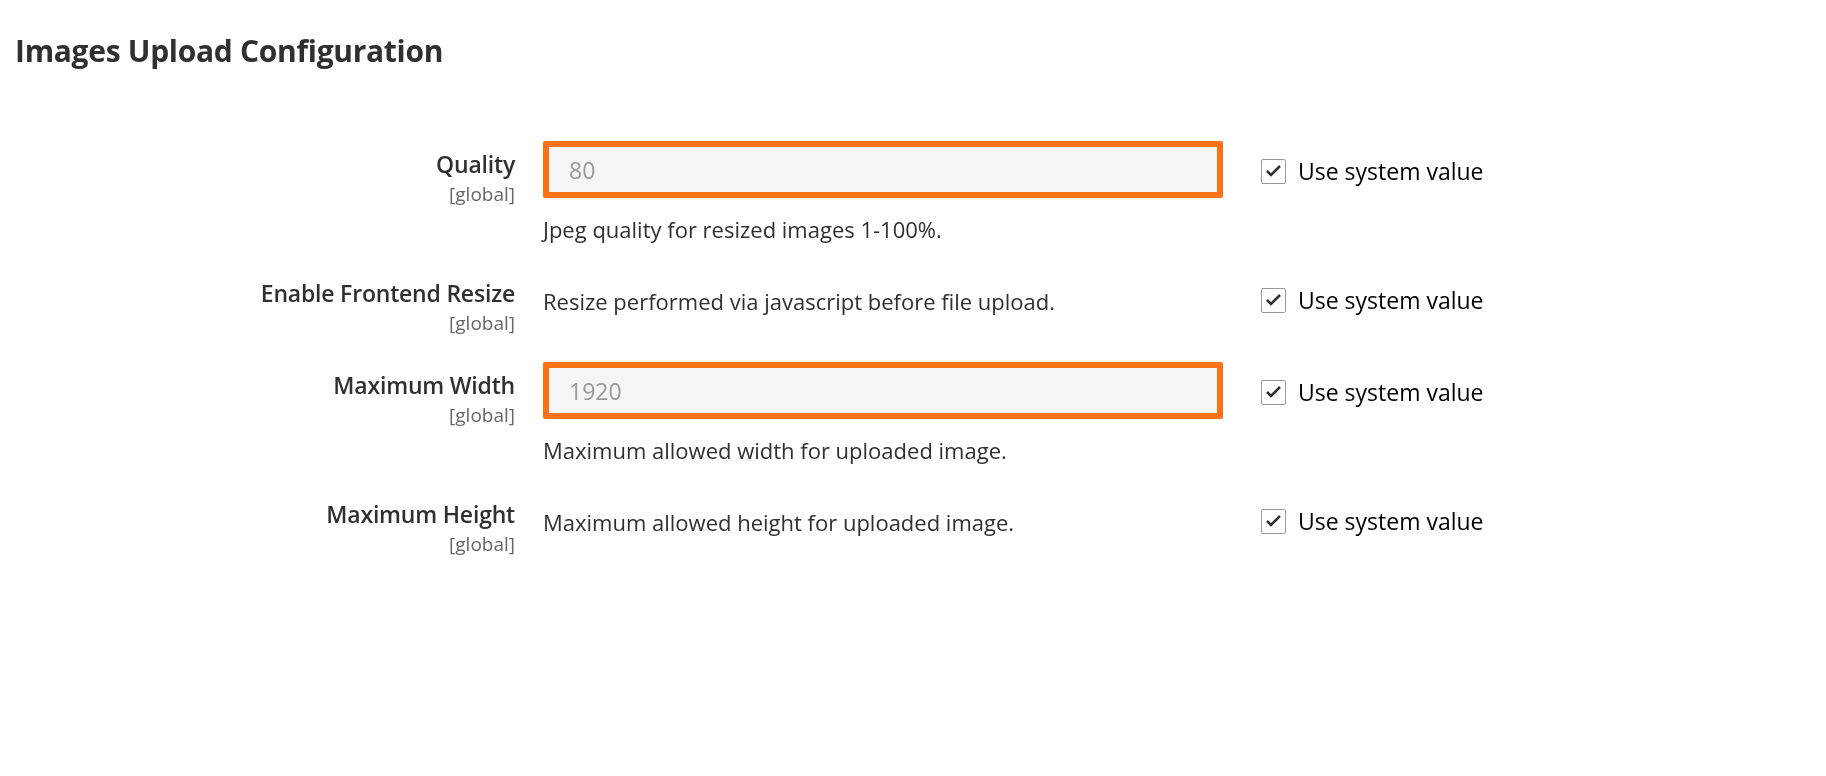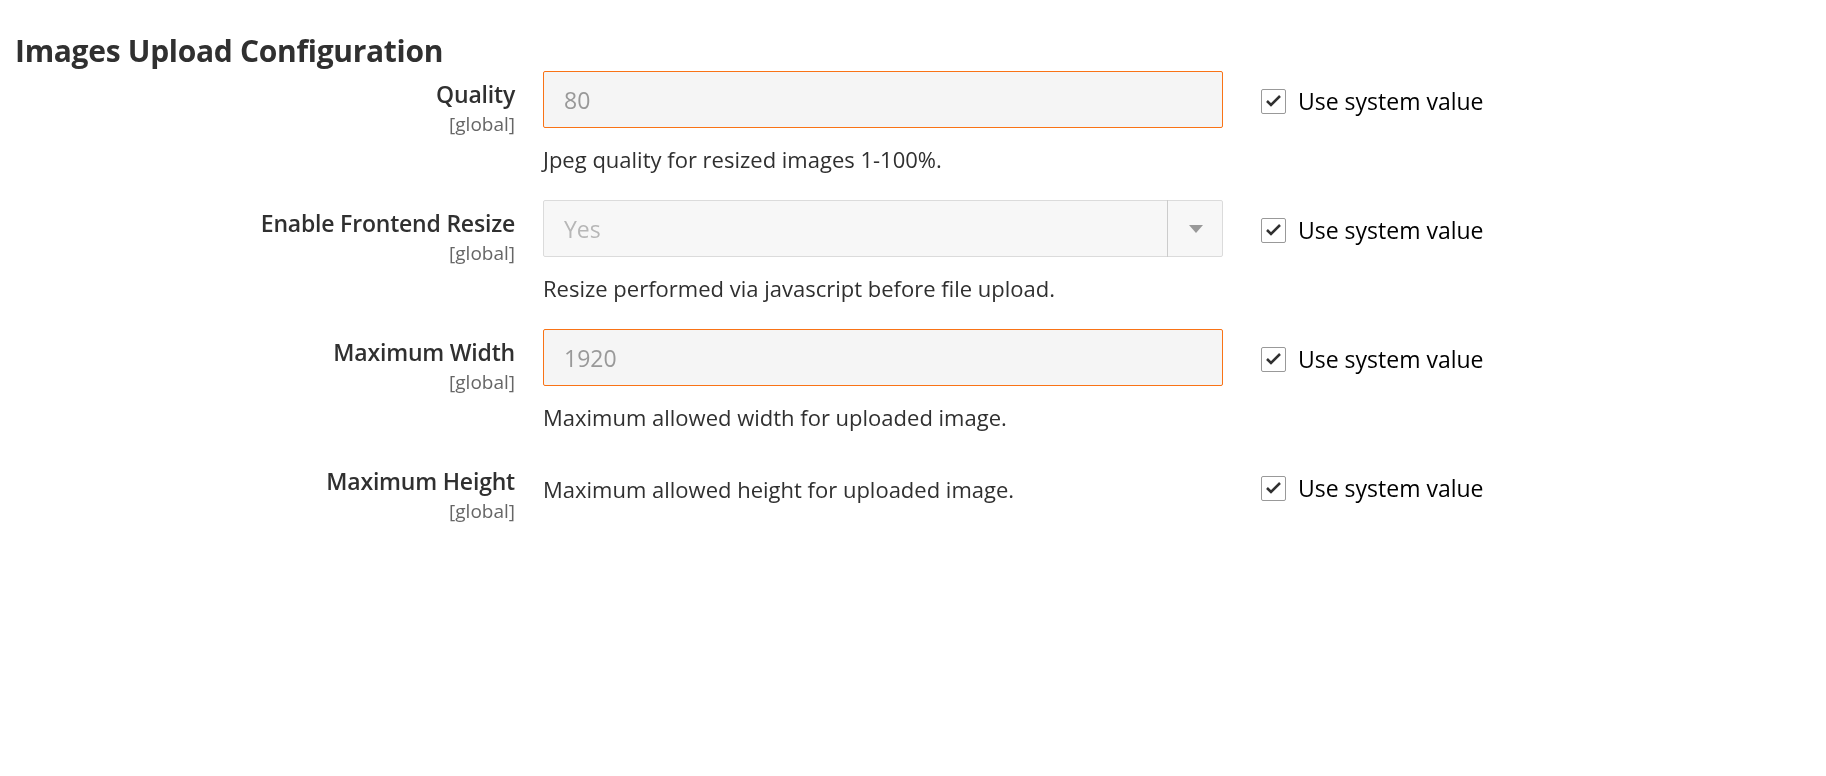--- a/index.html
+++ b/index.html
@@ -11,20 +11,21 @@
       font-family: 'Open Sans', -apple-system, BlinkMacSystemFont, 'Segoe UI', Helvetica, Arial, sans-serif;
       background: #ffffff;
       color: #303030;
       padding: 30px 15px;
       width: 1826px;
     }
     .section-title {
       font-size: 30px;
       font-weight: 700;
       color: #303030;
+      margin-bottom: 70px;
       letter-spacing: -0.3px;
     }
     .config-fields {
       width: 100%;
     }
     .field-row {
       display: flex;
       align-items: flex-start;
       margin-bottom: 26px;
     }
@@ -53,21 +54,21 @@
       width: 680px;
       flex-shrink: 0;
     }
     .text-input {
       width: 100%;
       height: 57px;
       padding: 0 20px;
       font-size: 23px;
       color: #999999;
       background: #f5f5f5;
-      border: 1px solid #f97316;
+      border: 6px solid #f97316;
       border-radius: 2px;
       font-family: inherit;
     }
     .text-input:disabled {
       background: #f5f5f5;
       color: #999999;
     }
     .select-wrapper {
       position: relative;
       width: 100%;
@@ -178,28 +179,20 @@
       </label>
     </div>
   </div>
 
   <div class="field-row">
     <div class="field-label-col">
       <div class="field-label">Enable Frontend Resize</div>
       <div class="field-scope">[global]</div>
     </div>
     <div class="field-input-col">
-      <div class="select-wrapper">
-        <select class="select-input" disabled="">
-          <option>Yes</option>
-        </select>
-        <div class="select-arrow-box">
-          <div class="select-arrow"></div>
-        </div>
-      </div>
       <div class="field-help">Resize performed via javascript before file upload.</div>
     </div>
     <div class="field-system-col">
       <label class="checkbox-wrapper">
         <span class="checkbox-box">
           <svg class="checkbox-check" viewBox="0 0 15 12">
             <polyline points="1,6 5,10 14,1"></polyline>
           </svg>
         </span>
         <span class="checkbox-label">Use system value</span>

